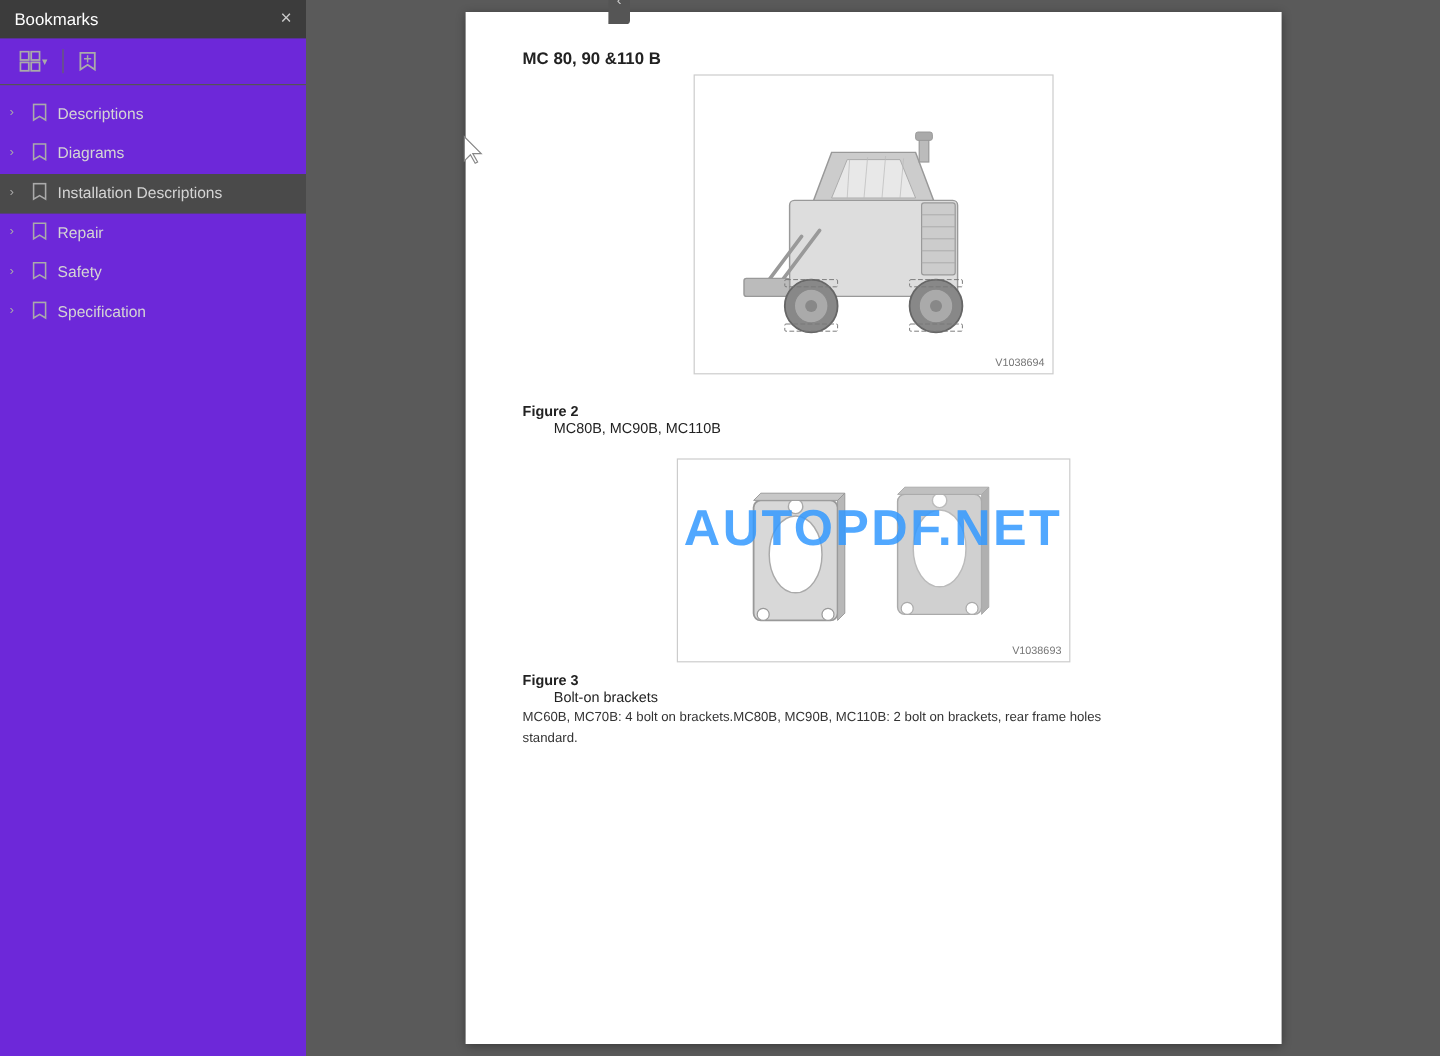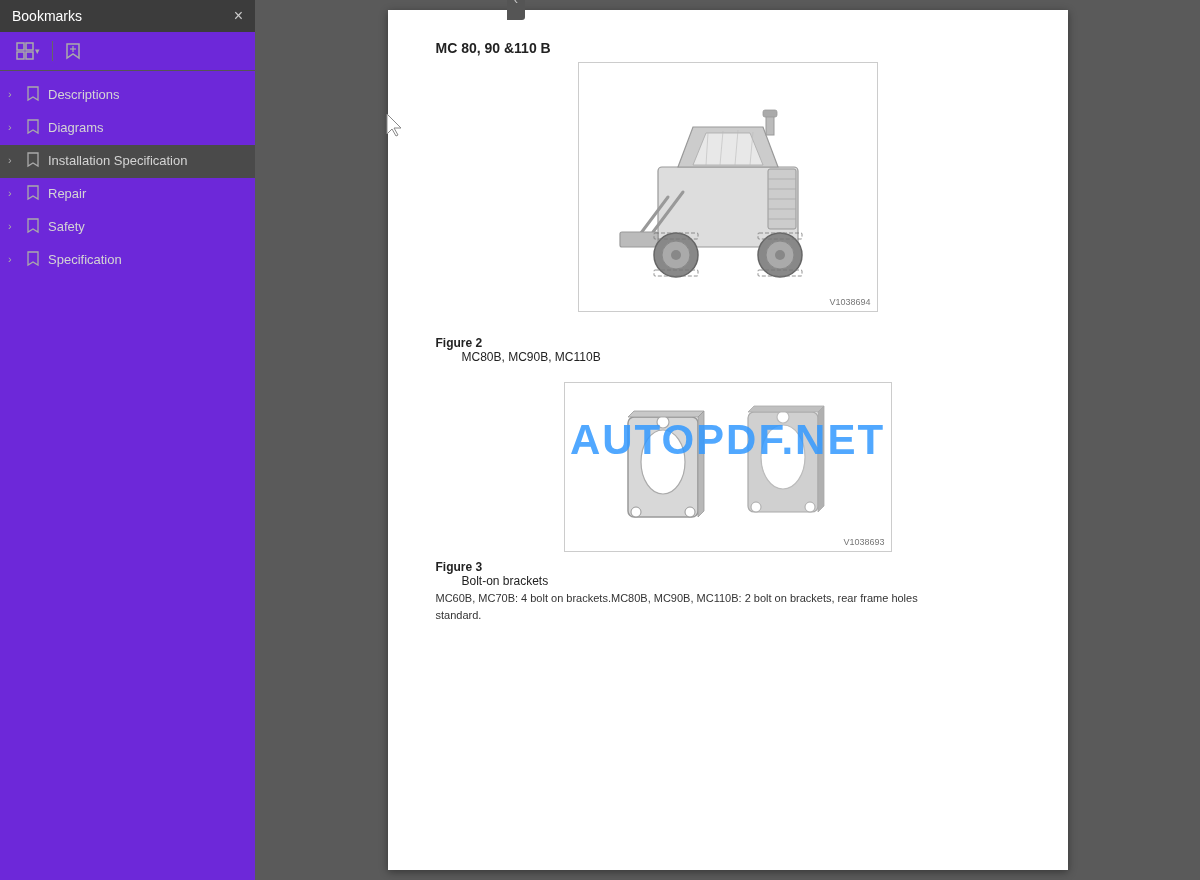--- a/index.html
+++ b/index.html
@@ -274,21 +274,21 @@
       </span>
       <span class="item-label">Diagrams</span>
     </div>
       <div class="sidebar-item active">
       <span class="chevron-icon">›</span>
       <span class="bookmark-icon">
         <svg width="14" height="16" viewBox="0 0 14 16" fill="none">
           <path d="M2 1h10v13l-5-3-5 3V1z" stroke="#aaa" stroke-width="1.3" fill="none"></path>
         </svg>
       </span>
-      <span class="item-label">Installation Specification</span>
+      <span class="item-label">Installation Descriptions</span>
     </div>
       <div class="sidebar-item">
       <span class="chevron-icon">›</span>
       <span class="bookmark-icon">
         <svg width="14" height="16" viewBox="0 0 14 16" fill="none">
           <path d="M2 1h10v13l-5-3-5 3V1z" stroke="#aaa" stroke-width="1.3" fill="none"></path>
         </svg>
       </span>
       <span class="item-label">Repair</span>
     </div>

